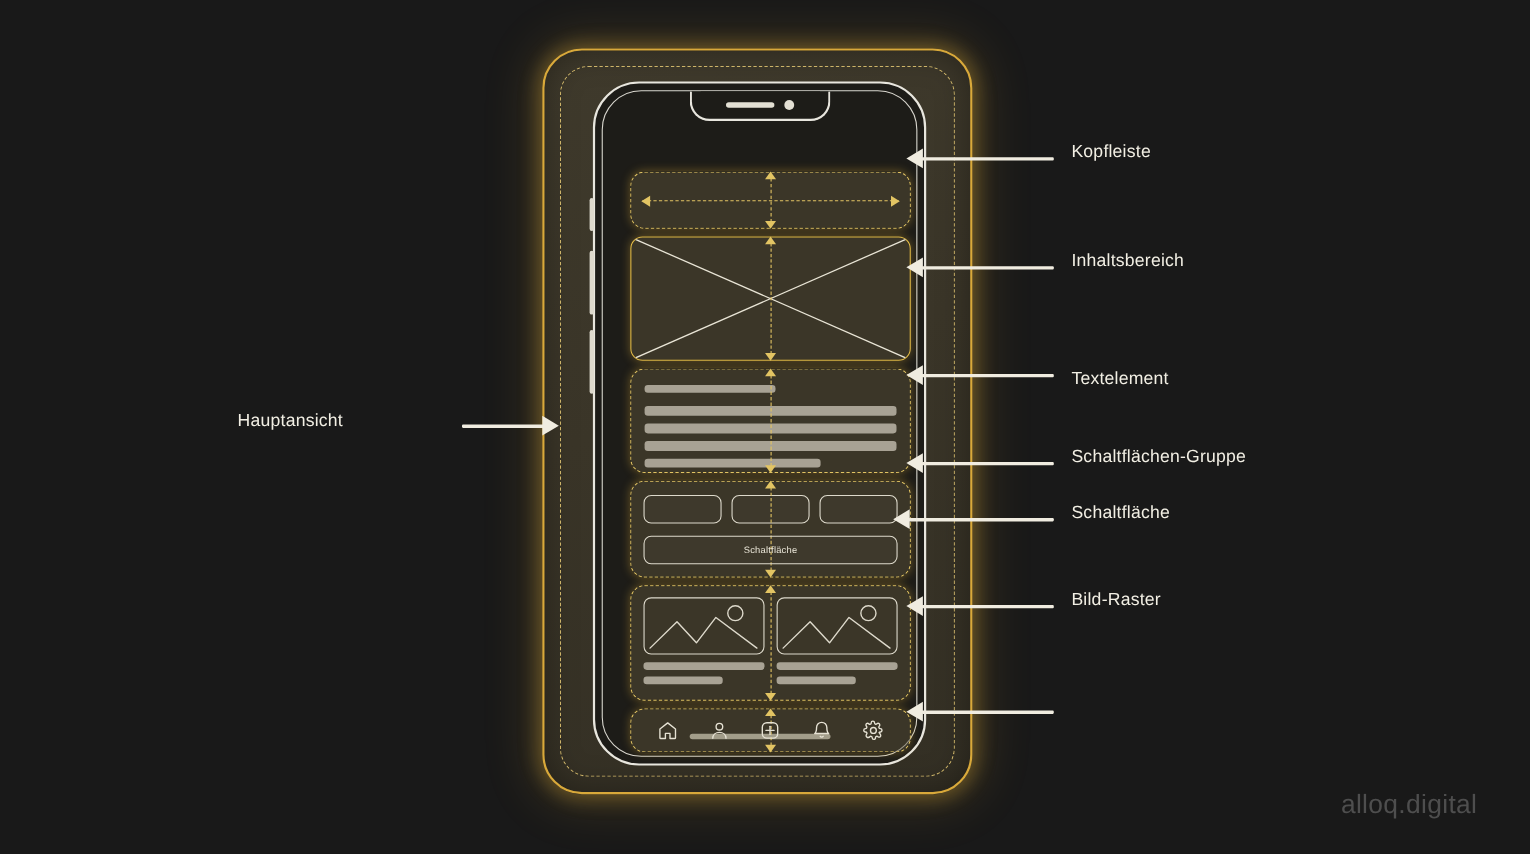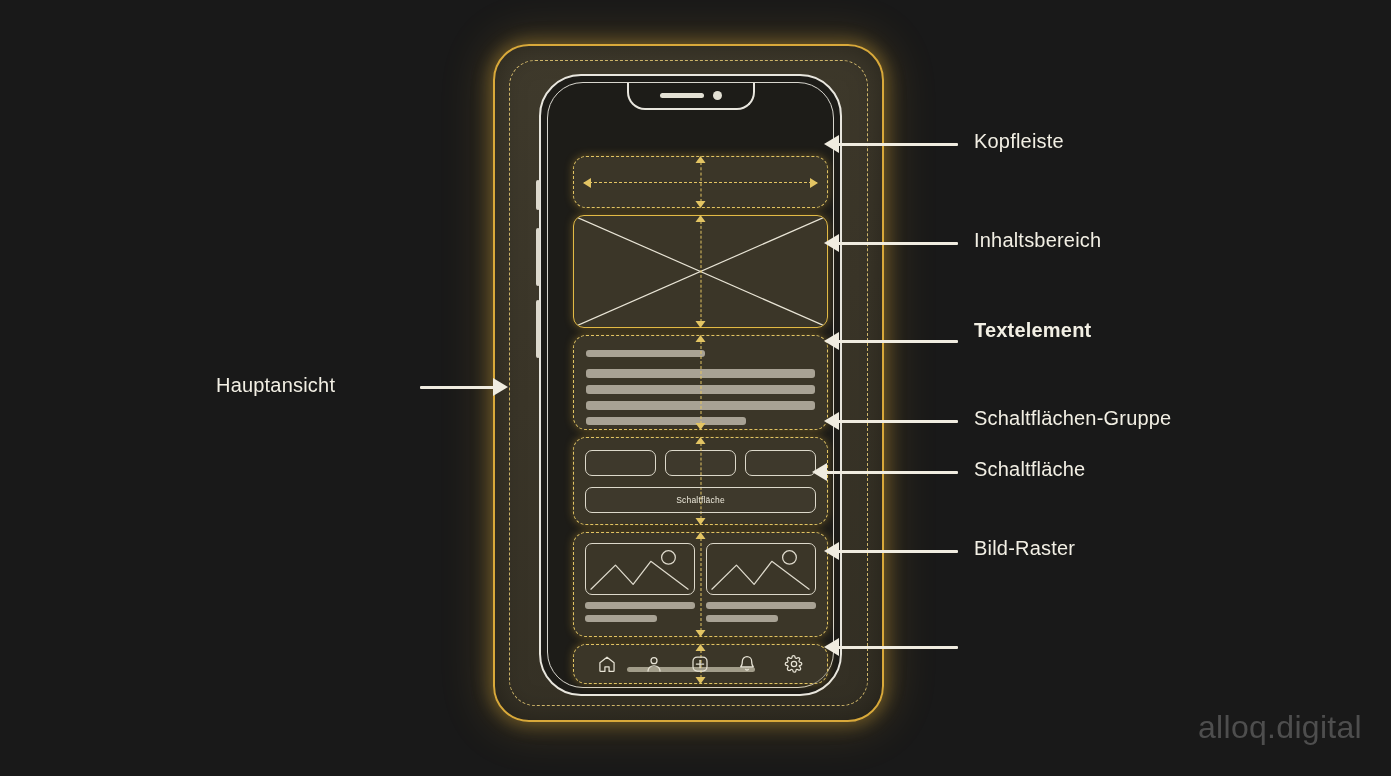--- a/index.html
+++ b/index.html
@@ -207,21 +207,21 @@
 
   
   .s-nav { height:40px; display:flex; align-items:center; justify-content:space-around; padding:0 10px; }
   .nav-ic { width:20px; height:20px; color:#e6e2d4; position:relative; z-index:3; }
   .nav-ic svg { width:100%; height:100%; display:block; }
 
   
   .ann {
     position:absolute;
     color:#f2efe4;
-    font-size:20px;
+    font-size:16px;
     letter-spacing:.2px;
     white-space:nowrap;
   }
 
   .ann-line {
     position:absolute;
     height:3px;
     background:#f0ece0;
     border-radius:1px;
   }
@@ -236,23 +236,23 @@
     position:absolute;
     width:0; height:0;
     border-top:9px solid transparent;
     border-bottom:9px solid transparent;
     border-left:15px solid #f0ece0;
   }
 
   
   .watermark {
     position:absolute;
-    right:29px; bottom:30px;
+    right:48px; bottom:30px;
     color:#4e4e4e;
-    font-size:32px;
+    font-size:24px;
     letter-spacing:.3px;
   }
 </style>
 </head>
 <body>
 
 <div id="stage">
 
   <div class="phone-outer">
     <div class="phone-dash-guide"></div>
@@ -388,21 +388,21 @@
   <div class="ann-head-left" style="left:824px; top:135px;"></div>
   <div class="ann-line" style="left:838px; top:143px; width:120px;"></div>
   <div class="ann" style="left:974px; top:130px;">Kopfleiste</div>
 
   <div class="ann-head-left" style="left:824px; top:234px;"></div>
   <div class="ann-line" style="left:838px; top:242px; width:120px;"></div>
   <div class="ann" style="left:974px; top:229px;">Inhaltsbereich</div>
 
   <div class="ann-head-left" style="left:824px; top:332px;"></div>
   <div class="ann-line" style="left:838px; top:340px; width:120px;"></div>
-  <div class="ann" style="left:974px; top:319px;font-weight:bold;">Textelement</div>
+  <div class="ann" style="left:974px; top:336px;">Textelement</div>
 
   <div class="ann-head-left" style="left:824px; top:412px;"></div>
   <div class="ann-line" style="left:838px; top:420px; width:120px;"></div>
   <div class="ann" style="left:974px; top:407px;">Schaltflächen-Gruppe</div>
 
   <div class="ann-head-left" style="left:812px; top:463px;"></div>
   <div class="ann-line" style="left:826px; top:471px; width:132px;"></div>
   <div class="ann" style="left:974px; top:458px;">Schaltfläche</div>
 
   <div class="ann-head-left" style="left:824px; top:542px;"></div>

